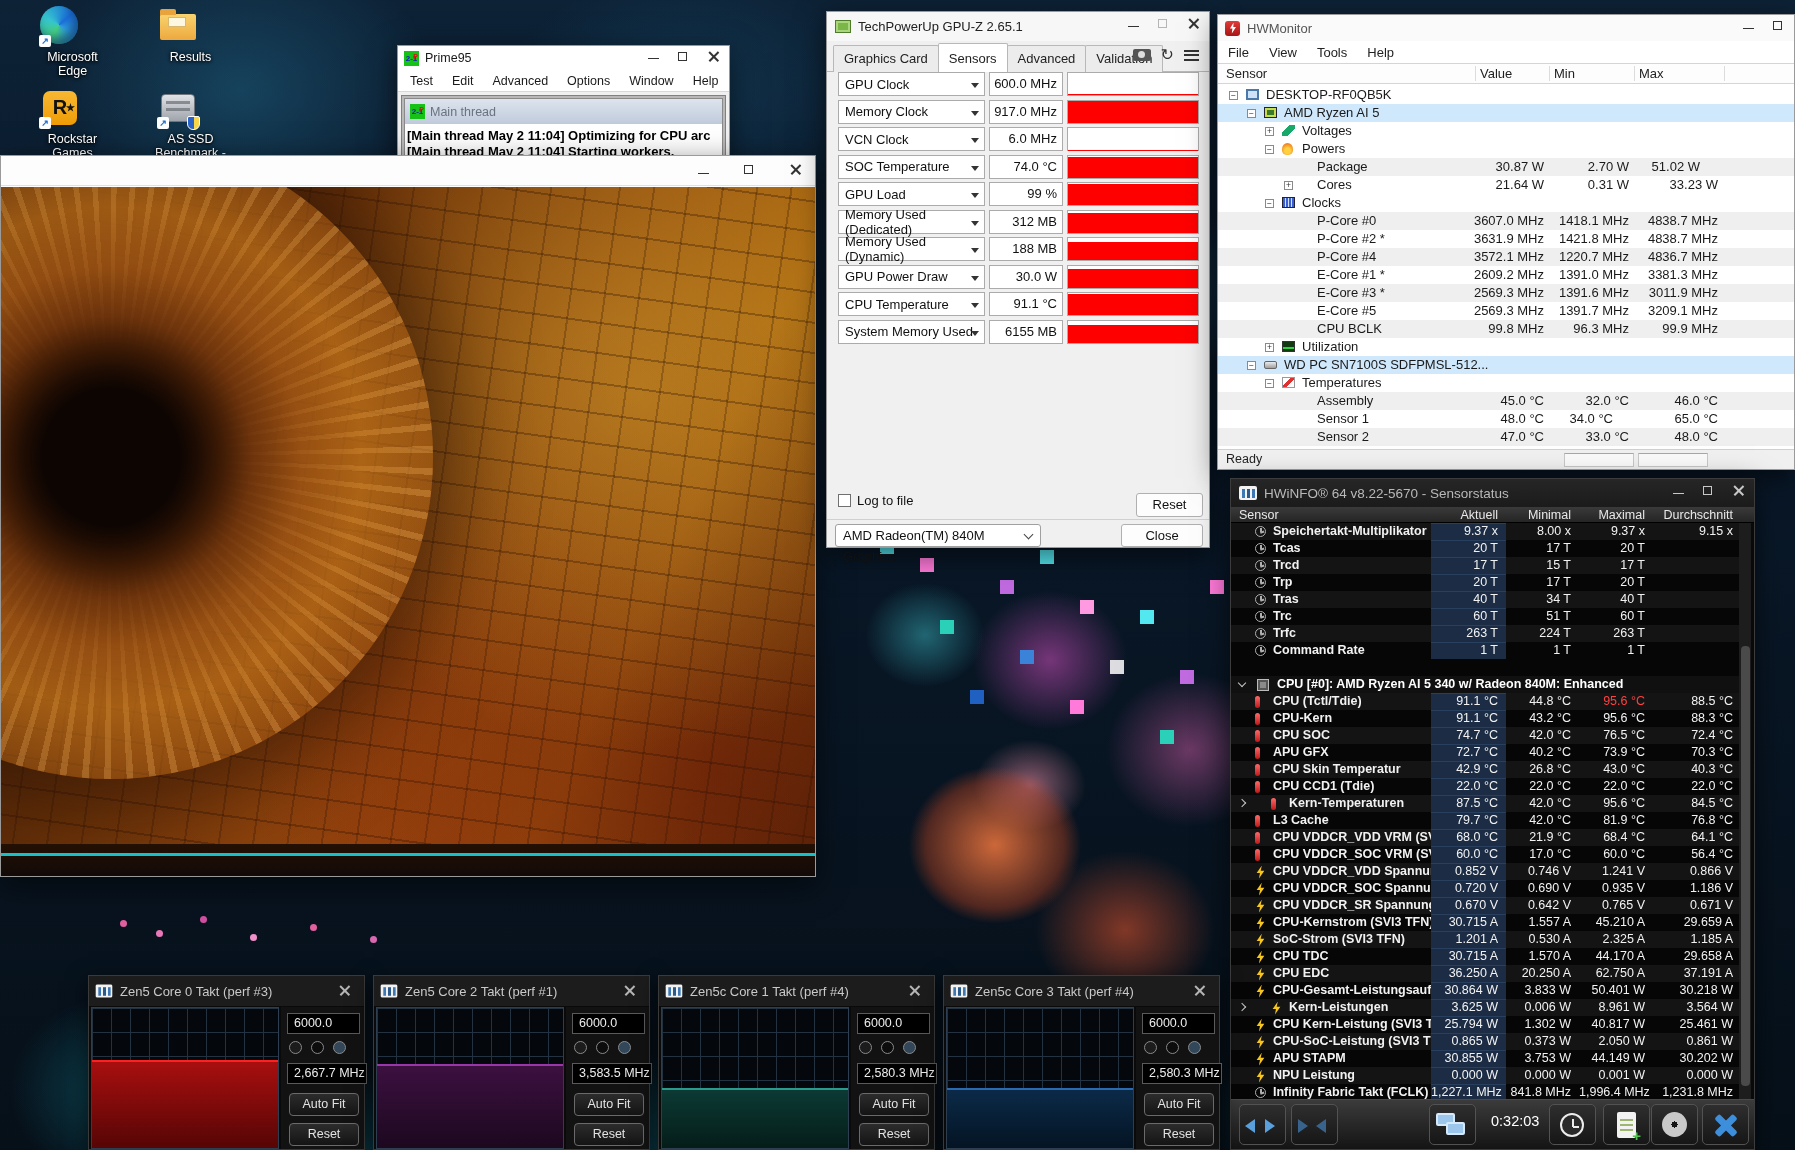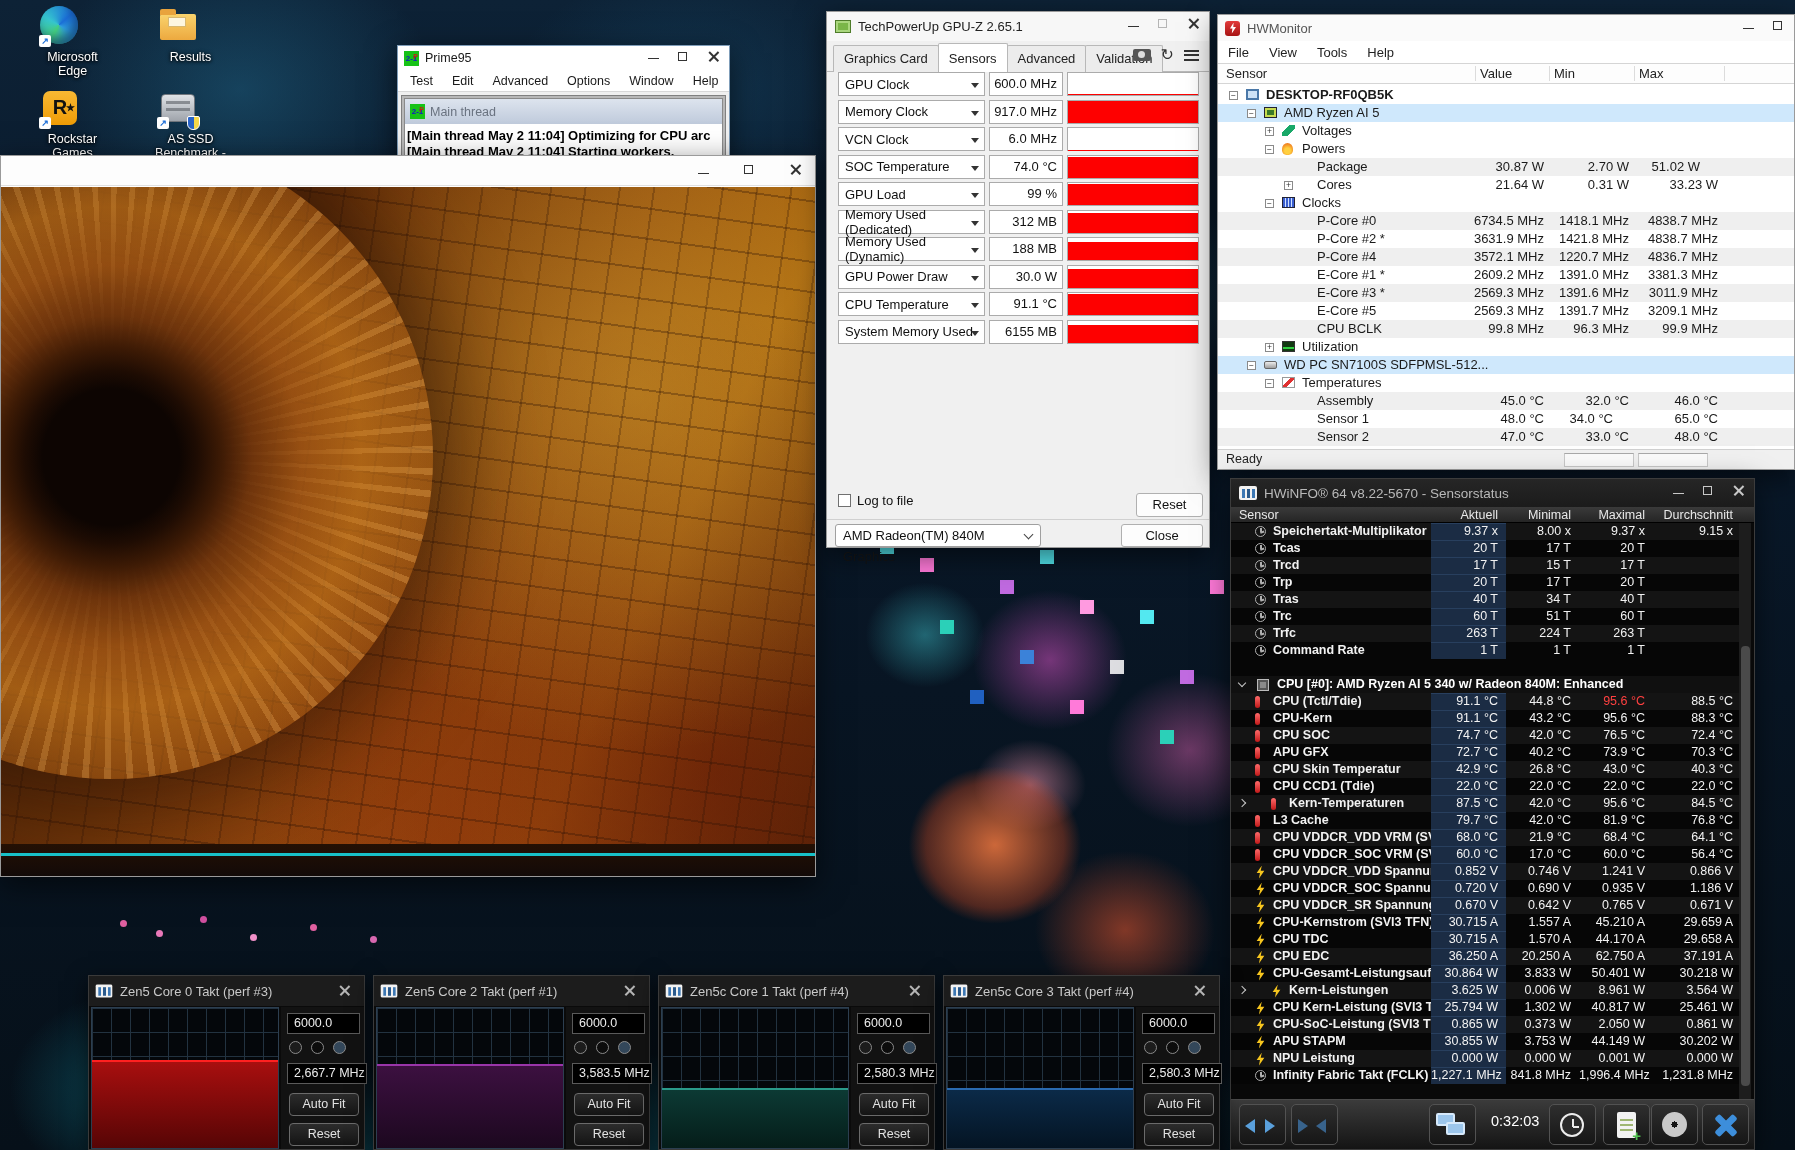--- a/index.html
+++ b/index.html
@@ -444,21 +444,21 @@
       <span style="left:421px">Max</span>
       <span class="hwm-colsep" style="left:257px"></span>
         <span class="hwm-colsep" style="left:331px"></span>
       <span class="hwm-colsep" style="left:416px"></span>
         <span class="hwm-colsep" style="left:506px"></span>
     </div>
     <div id="hwm-rows">
         <div class="hwm-row">
           <span class="hwm-exp" style="left: 11px;">−</span>
           <span class="hm-ic hm-computer" style="left: 28px;"></span>
-          <span class="hwm-lbl" style="left: 48px; font-weight: bold;">DESKTOP-RF0QB5K</span>
+          <span class="hwm-lbl" style="left: 48px;">DESKTOP-RF0QB5K</span>
         </div>
         <div class="hwm-row sel">
           <span class="hwm-exp" style="left: 29px;">−</span>
           <span class="hm-ic hm-cpu" style="left: 46px;"></span>
           <span class="hwm-lbl" style="left: 66px;">AMD Ryzen AI 5</span>
         </div>
         <div class="hwm-row">
           <span class="hwm-exp" style="left: 47px;">+</span>
           <span class="hm-ic hm-voltage" style="left: 64px;"></span>
           <span class="hwm-lbl" style="left: 84px;">Voltages</span>
@@ -481,21 +481,21 @@
           <span class="hwm-v" style="left: 321px; width: 90px;">0.31 W</span>
           <span class="hwm-v" style="left: 405px; width: 95px;">33.23 W</span>
         </div>
         <div class="hwm-row">
           <span class="hwm-exp" style="left: 47px;">−</span>
           <span class="hm-ic hm-clock" style="left: 64px;"></span>
           <span class="hwm-lbl" style="left: 84px;">Clocks</span>
         </div>
         <div class="hwm-row shade">
           <span class="hwm-lbl" style="left: 99px;">P-Core #0</span>
-          <span class="hwm-v" style="left: 196px; width: 130px;">6734.5 MHz</span>
+          <span class="hwm-v" style="left: 196px; width: 130px;">3607.0 MHz</span>
           <span class="hwm-v" style="left: 321px; width: 90px;">1418.1 MHz</span>
           <span class="hwm-v" style="left: 405px; width: 95px;">4838.7 MHz</span>
         </div>
         <div class="hwm-row">
           <span class="hwm-lbl" style="left: 99px;">P-Core #2 *</span>
           <span class="hwm-v" style="left: 196px; width: 130px;">3631.9 MHz</span>
           <span class="hwm-v" style="left: 321px; width: 90px;">1421.8 MHz</span>
           <span class="hwm-v" style="left: 405px; width: 95px;">4838.7 MHz</span>
         </div>
         <div class="hwm-row shade">
@@ -785,20 +785,28 @@
           <span class="hwi-cell c-av">0.671 V</span>
         </div>
         <div class="hwi-row odd">
           <span class="ri ri-power" style="left: 24px;"></span>
           <span class="hwi-name" style="left: 42px; width: 158px; text-align: right;">CPU-Kernstrom (SVI3 TFN)</span>
           <span class="hwi-cell c-a">30.715 A</span>
           <span class="hwi-cell c-mi">1.557 A</span>
           <span class="hwi-cell c-ma">45.210 A</span>
           <span class="hwi-cell c-av">29.659 A</span>
         </div>
+        <div class="hwi-row even">
+          <span class="ri ri-power" style="left: 24px;"></span>
+          <span class="hwi-name" style="left: 42px; width: 158px;">SoC-Strom (SVI3 TFN)</span>
+          <span class="hwi-cell c-a">1.201 A</span>
+          <span class="hwi-cell c-mi">0.530 A</span>
+          <span class="hwi-cell c-ma">2.325 A</span>
+          <span class="hwi-cell c-av">1.185 A</span>
+        </div>
         <div class="hwi-row odd">
           <span class="ri ri-power" style="left: 24px;"></span>
           <span class="hwi-name" style="left: 42px; width: 158px;">CPU TDC</span>
           <span class="hwi-cell c-a">30.715 A</span>
           <span class="hwi-cell c-mi">1.570 A</span>
           <span class="hwi-cell c-ma">44.170 A</span>
           <span class="hwi-cell c-av">29.658 A</span>
         </div>
         <div class="hwi-row even">
           <span class="ri ri-power" style="left: 24px;"></span>

